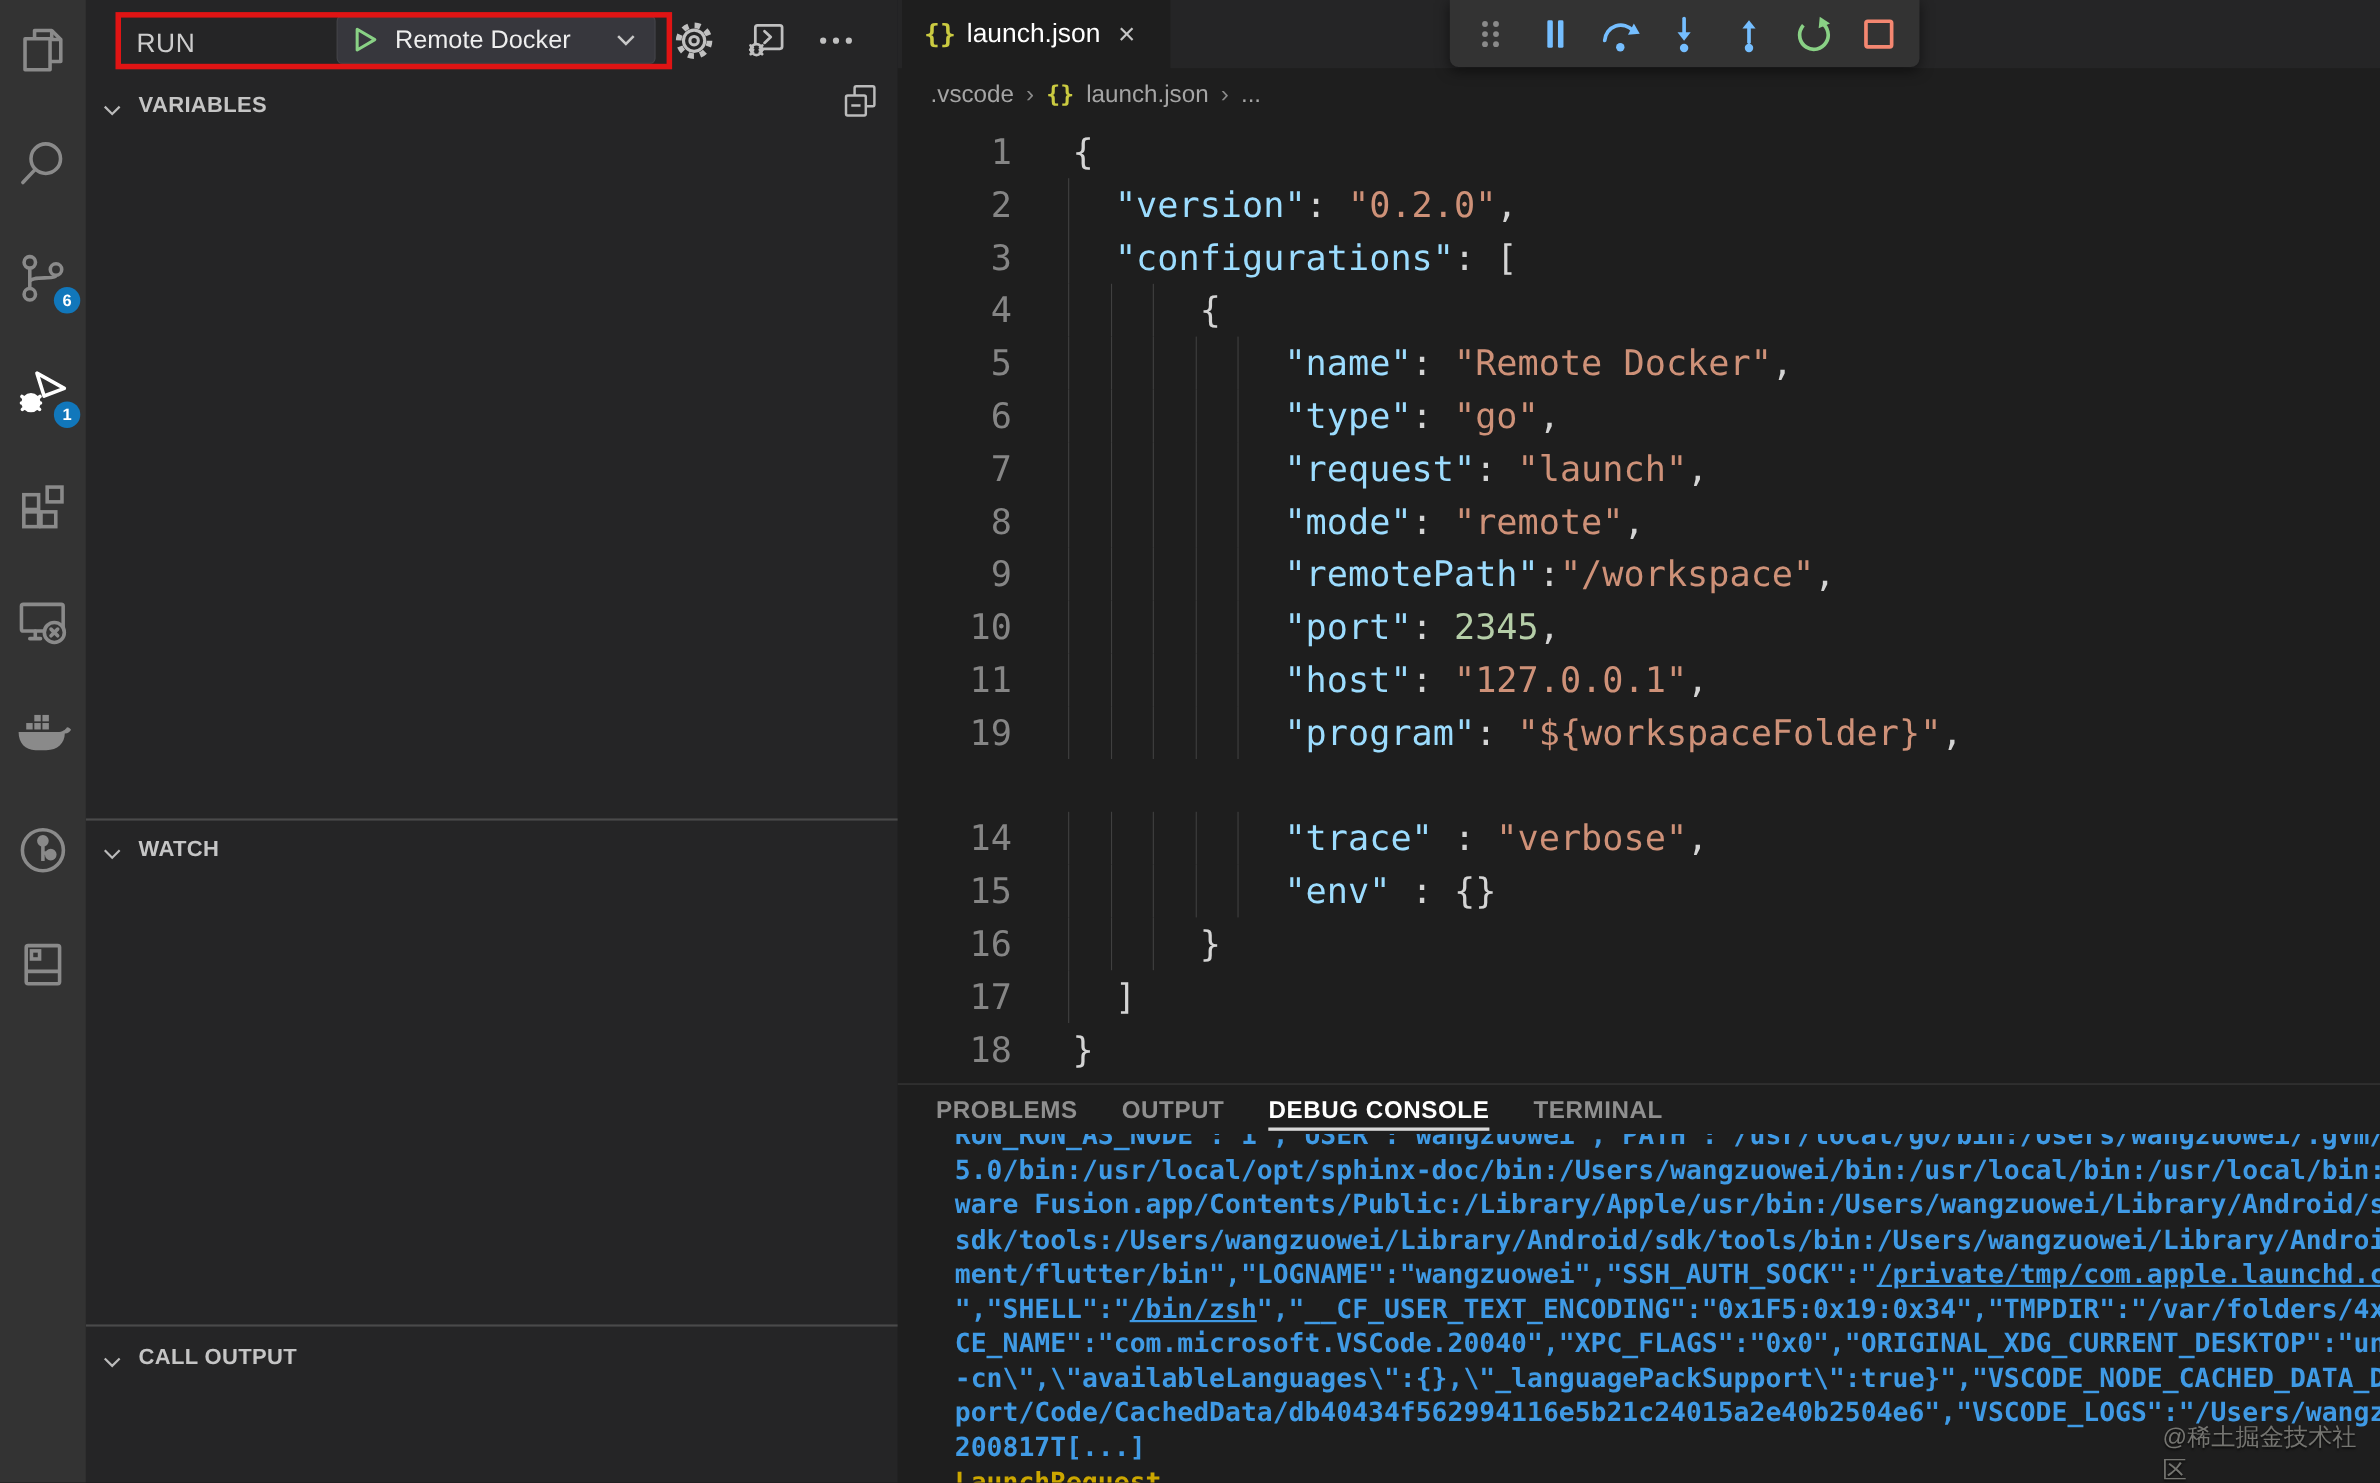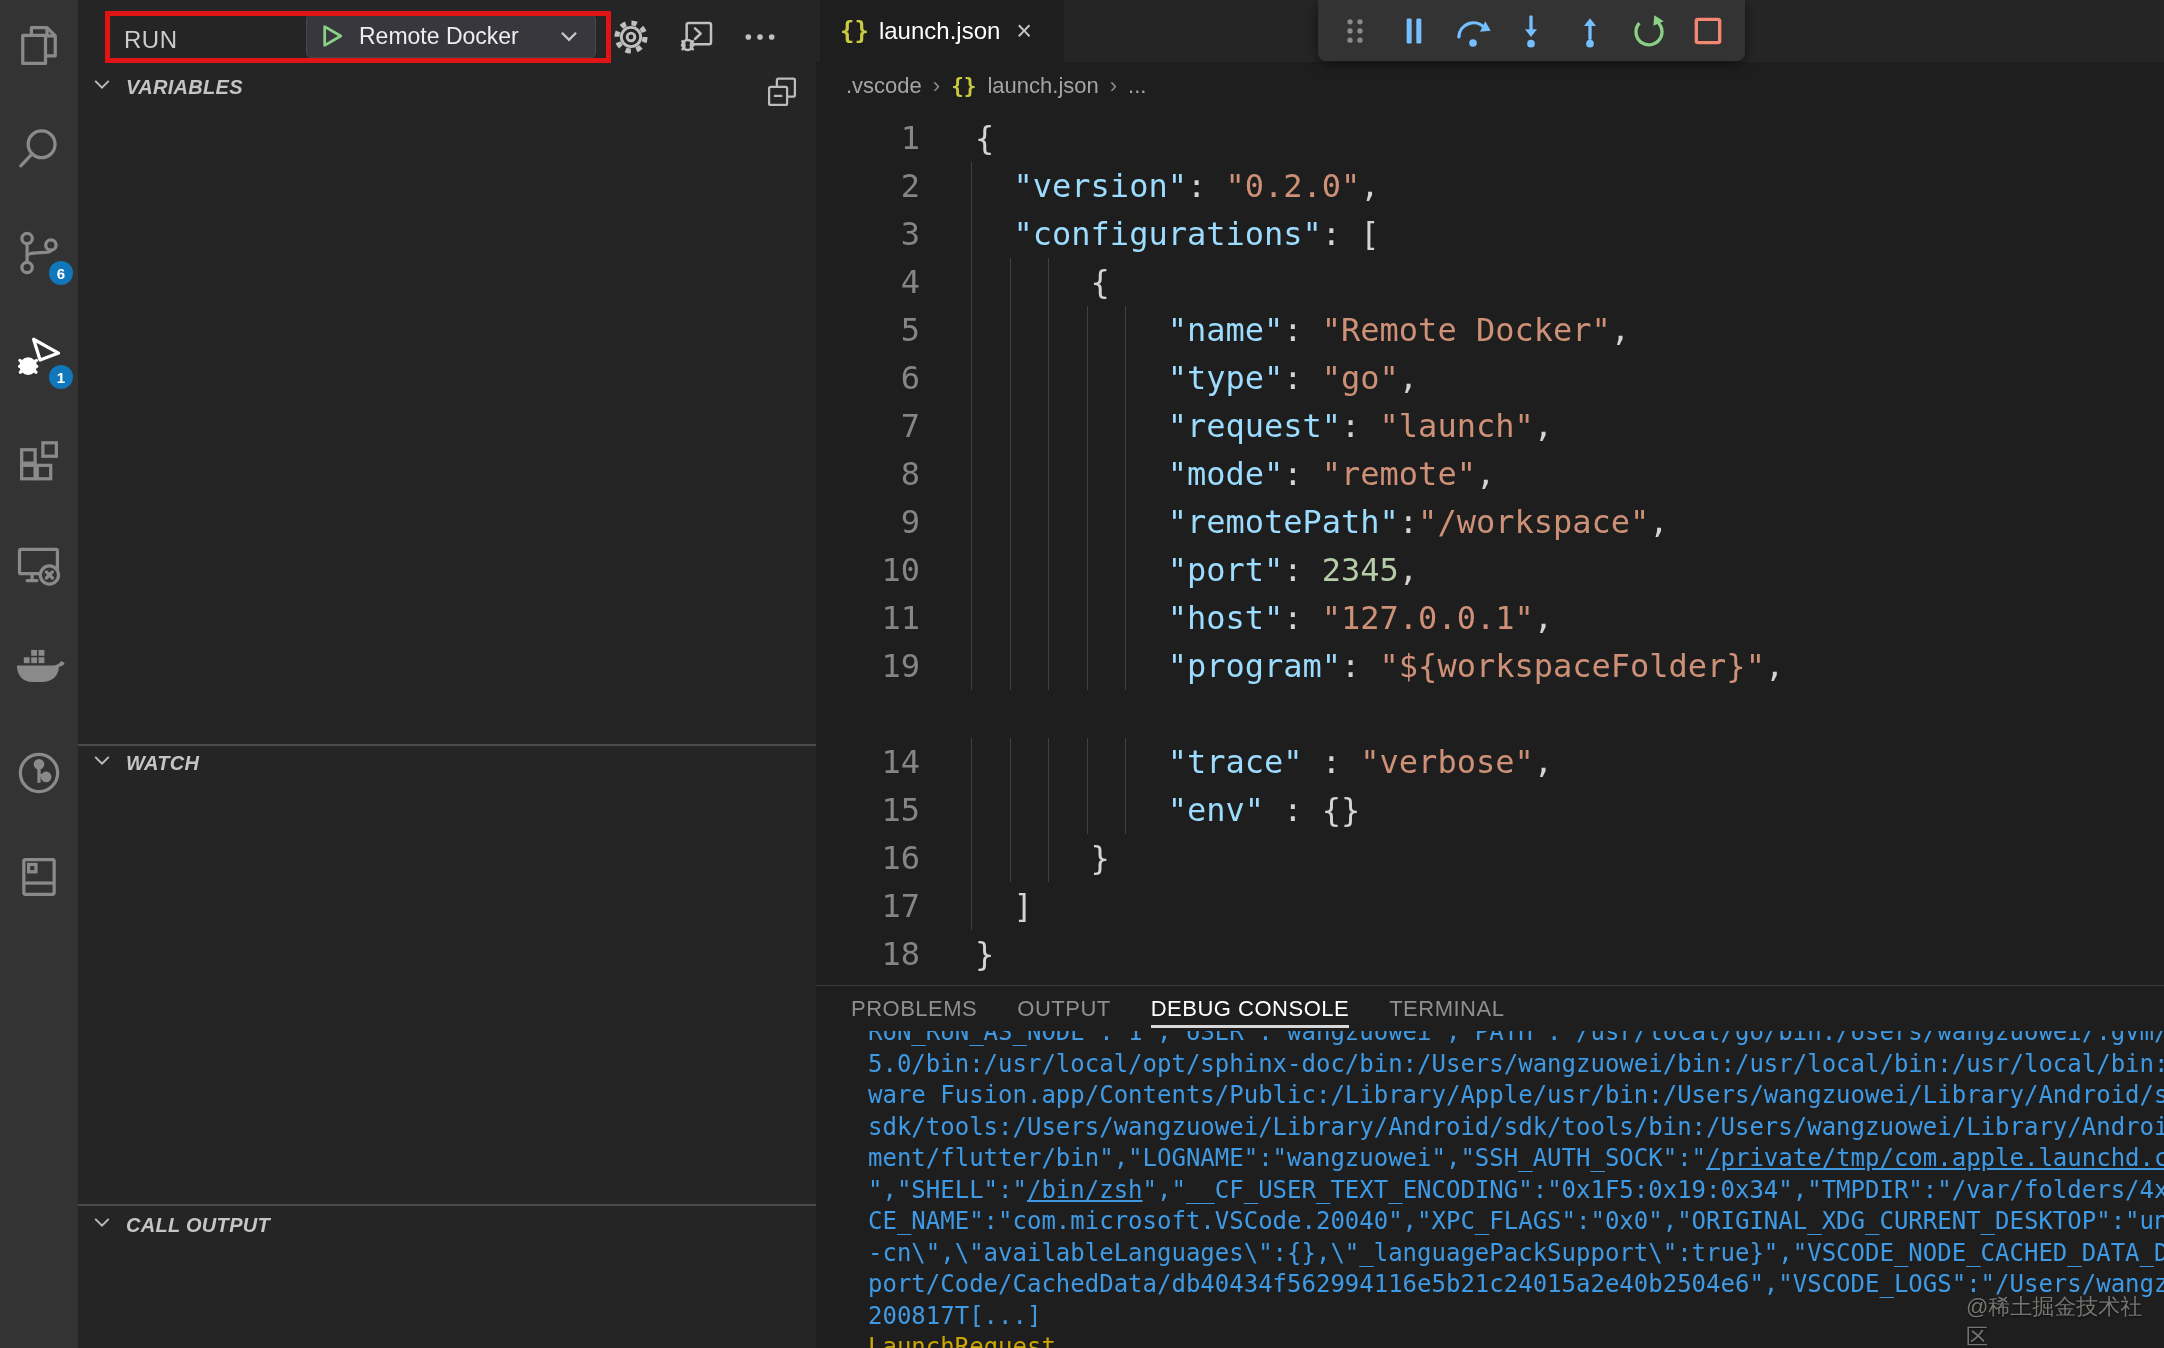--- a/index.html
+++ b/index.html
@@ -21,21 +21,21 @@
   .run-title { position:absolute; left:46px; top:26px; font-size:24px; color:#cccccc; letter-spacing:.5px; }
   .config-picker { position:absolute; left:228px; top:14px; width:290px; height:44px; background:#37373d;
                    border:1px solid #45454a; border-radius:5px; display:flex; align-items:center;
                    padding:0 14px 0 12px; cursor:pointer; }
   .config-picker .cfg-label { font-size:23px; color:#eeeeee; margin-left:14px; }
   .config-picker .chev { margin-left:auto; }
   .hdr-icon { position:absolute; top:17px; width:40px; height:40px; display:flex; align-items:center; justify-content:center; cursor:pointer; }
   .hdr-icon svg { width:40px; height:40px; }
   .red-box { position:absolute; left:27px; top:11px; width:506px; height:52px; border:5px solid #e01414; z-index:5; pointer-events:none; }
 
-  .section-header { position:absolute; left:0; width:738px; height:32px; display:flex; align-items:flex-start; cursor:pointer;font-style:italic; }
+  .section-header { position:absolute; left:0; width:738px; height:32px; display:flex; align-items:flex-end; cursor:pointer; }
   .section-header .sec-chev { margin-left:14px; }
   .section-header .sec-label { margin-left:14px; font-size:20px; font-weight:bold; color:#c5c5c5; letter-spacing:.3px; }
   .sec-variables { top:76px; }
   .sec-watch { top:752px; }
   .sec-callstack { top:1214px; }
   .divider { position:absolute; left:0; width:738px; height:2px; background:#4a4a4a; }
   .d-watch { top:744px; }
   .d-callstack { top:1204px; }
   .collapse-icon { position:absolute; left:686px; top:74px; width:36px; height:36px; cursor:pointer; }
   .collapse-icon svg { width:36px; height:36px; }
@@ -55,21 +55,21 @@
 
   .code-area { position:absolute; left:0; top:110px; width:1348px; height:875px; overflow:hidden; cursor:text; }
   .code-line { position:absolute; left:0; width:1348px; height:48px;
                font-family:"DejaVu Sans Mono", monospace; font-size:32px; line-height:48px; }
   .code-line .ln { position:absolute; left:0; top:0; width:104px; text-align:right; color:#858585; }
   .code-line .code-text { position:absolute; left:159px; top:0; white-space:pre; }
   .guide { position:absolute; top:0; height:48px; width:0; border-left:1px solid #404040; }
   .tk-pn { color:#d4d4d4; } .tk-key { color:#9cdcfe; } .tk-str { color:#ce9178; } .tk-num { color:#b5cea8; }
 
   
-  .panel { position:absolute; left:0; top:985px; width:1348px; height:363px; background:#1e1e1e; border-top:1px solid #3c3c3c; }
+  .panel { position:absolute; left:0; top:985px; width:1348px; height:363px; background:#1e1e1e; border-top:1px solid #3c3c3c;font-weight:bold; }
   .panel-tabs { position:absolute; left:0; top:0; width:1348px; height:45px; display:flex; align-items:center;
                 padding-left:35px; gap:40px; }
   .panel-tab { position:relative; height:45px; display:flex; align-items:center; font-size:22px; letter-spacing:.5px;
                color:#8f8f8f; cursor:pointer; }
   .panel-tab.active { color:#ffffff; }
   .panel-tab.active::after { content:""; position:absolute; left:0; right:0; bottom:3px; height:3px; background:#d8d8d8; }
   .console-clip { position:absolute; left:0; top:45px; width:1348px; height:318px; overflow:hidden; cursor:text; }
   .console-line { position:absolute; left:52px; white-space:pre; font-family:"DejaVu Sans Mono", monospace;
                   font-size:24px; line-height:32px; }
   .seg-blue { color:#3f9ae5; } .seg-link { color:#3f9ae5; text-decoration:underline; cursor:pointer; }

